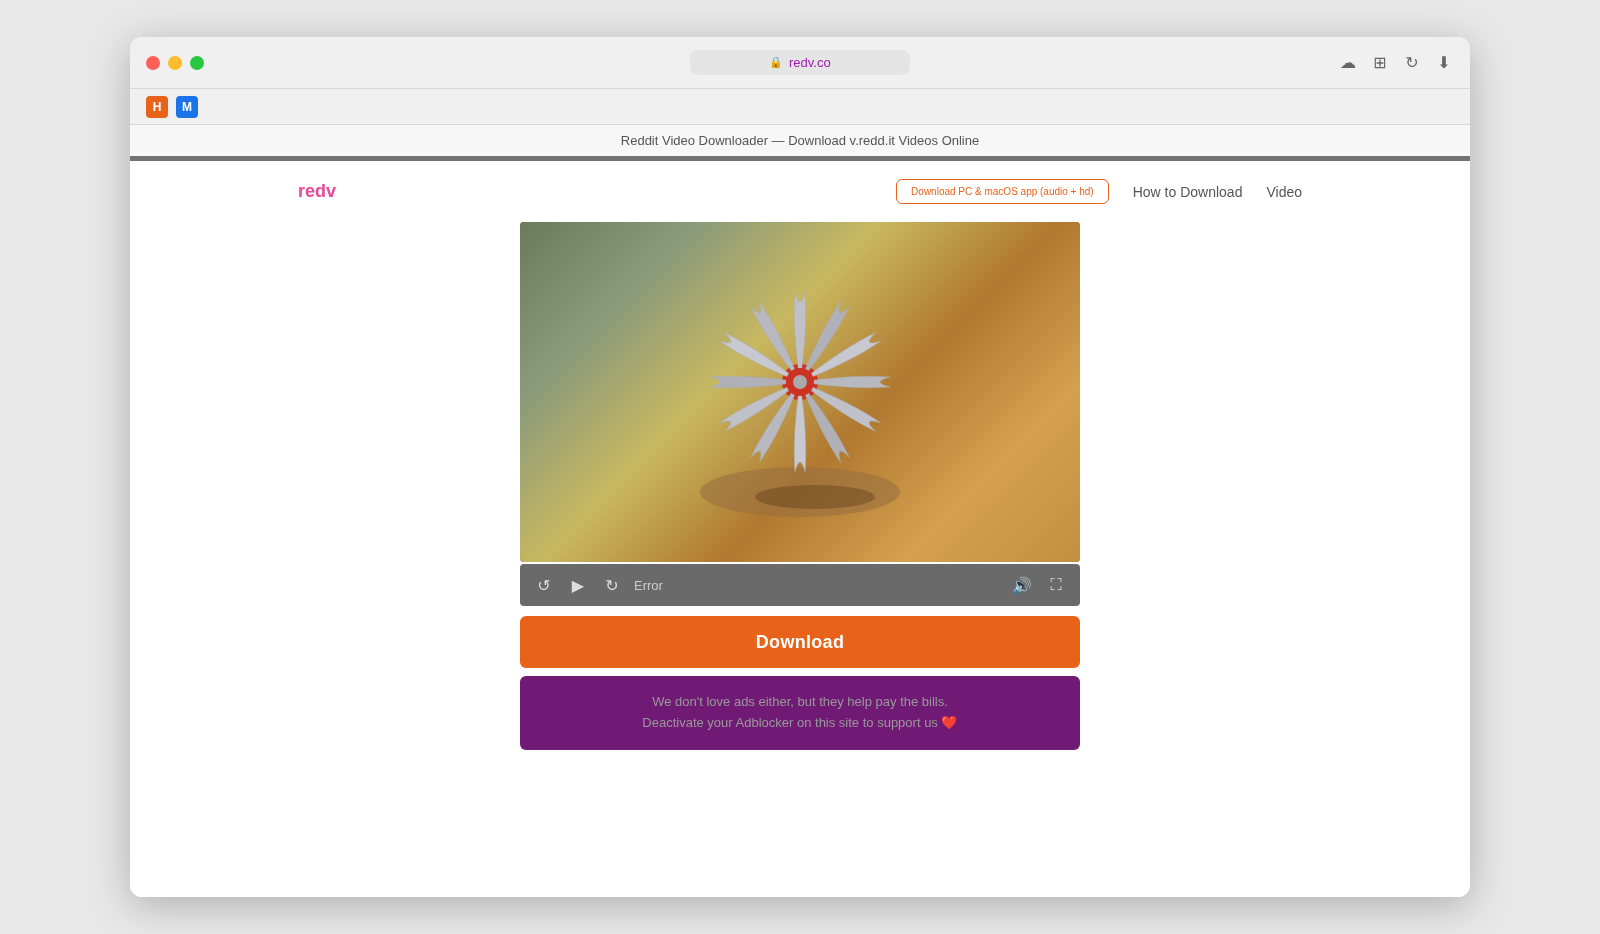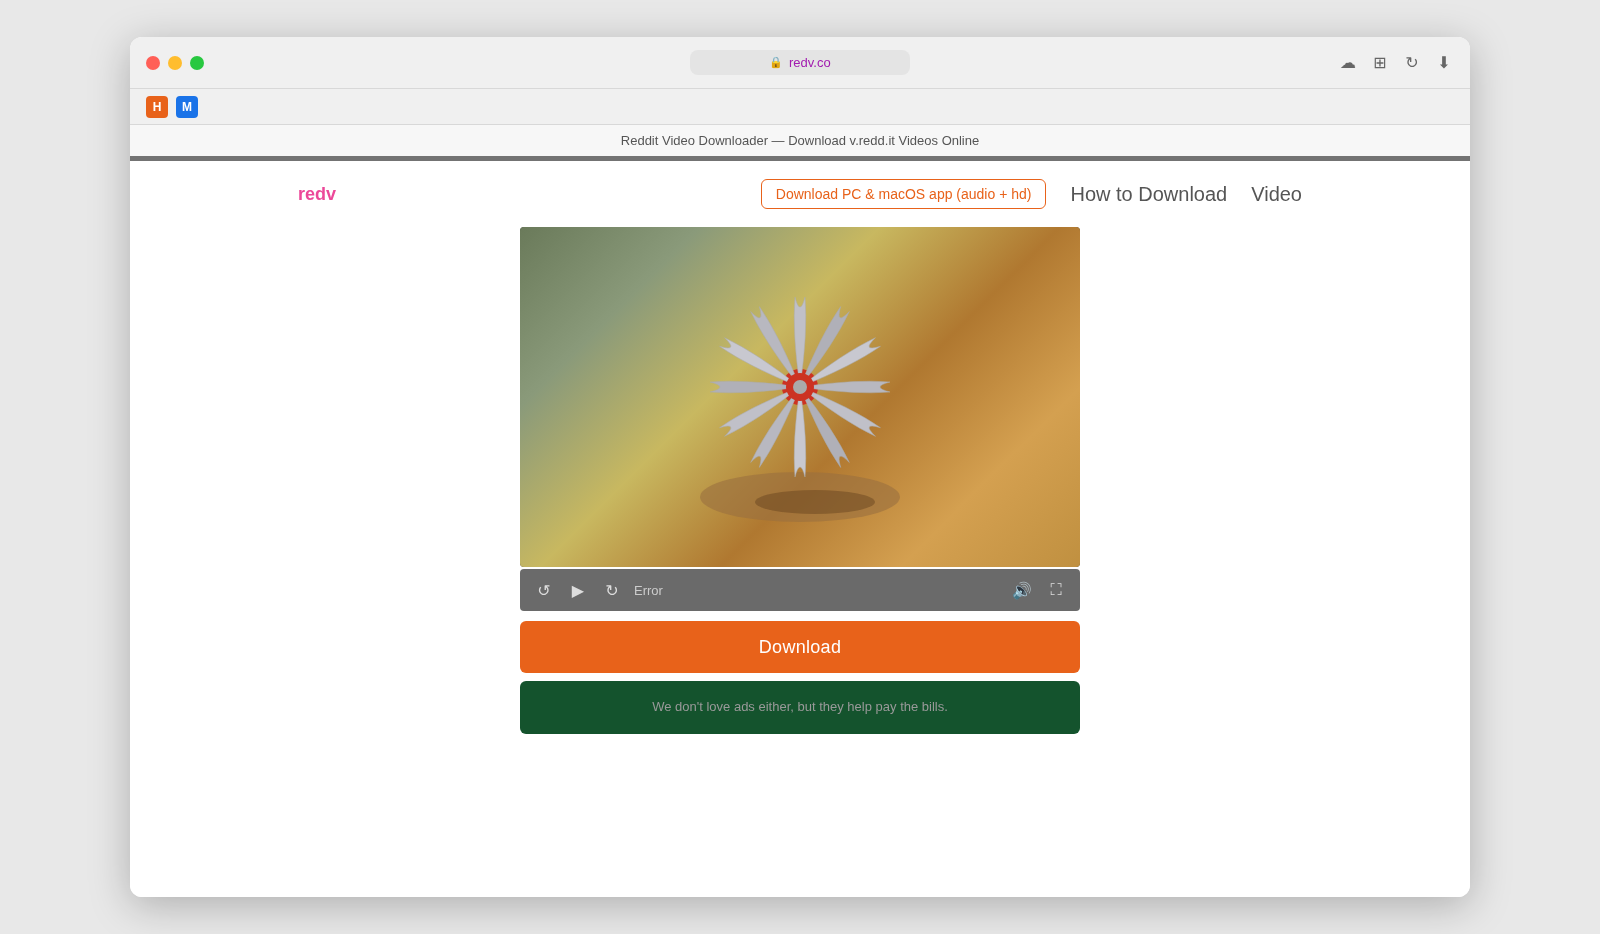--- a/index.html
+++ b/index.html
@@ -165,26 +165,26 @@
       align-items: center;
       gap: 24px;
     }
 
     .nav-cta {
       border: 1.5px solid #e8621a;
       color: #e8621a;
       background: transparent;
       border-radius: 6px;
       padding: 6px 14px;
+      font-size: 10px;
+      cursor: pointer;
+    }
+
+    .nav-link {
       font-size: 14px;
-      cursor: pointer;
-    }
-
-    .nav-link {
-      font-size: 20px;
       color: #555;
       cursor: pointer;
       text-decoration: none;
     }
 
     
     .main-content {
       max-width: 600px;
       margin: 0 auto;
       padding: 0 20px 40px;
@@ -257,29 +257,29 @@
 
     
     .download-btn {
       width: 100%;
       background: #e8621a;
       color: white;
       border: none;
       border-radius: 6px;
       height: 52px;
       font-size: 18px;
-      font-weight: 400;
+      font-weight: 700;
       cursor: pointer;
       margin-top: 10px;
       letter-spacing: 0.3px;
     }
 
     
     .ad-notice {
-      background: #14532d;
+      background: #701a75;
       border-radius: 6px;
       padding: 16px 20px;
       margin-top: 8px;
       text-align: center;
     }
 
     .ad-notice-text {
       font-size: 13px;
       color: #999;
       line-height: 1.6;
@@ -410,18 +410,19 @@
             <button class="ctrl-btn">⛶</button>
           </div>
         </div>
 
         
         <button class="download-btn">Download</button>
 
         
         <div class="ad-notice">
           <div class="ad-notice-text">We don't love ads either, but they help pay the bills.</div>
+          <div class="ad-notice-text">Deactivate your Adblocker on this site to support us ❤️</div>
         </div>
 
       </div>
     </div>
   </div>
 </div>
 
 </body></html>

